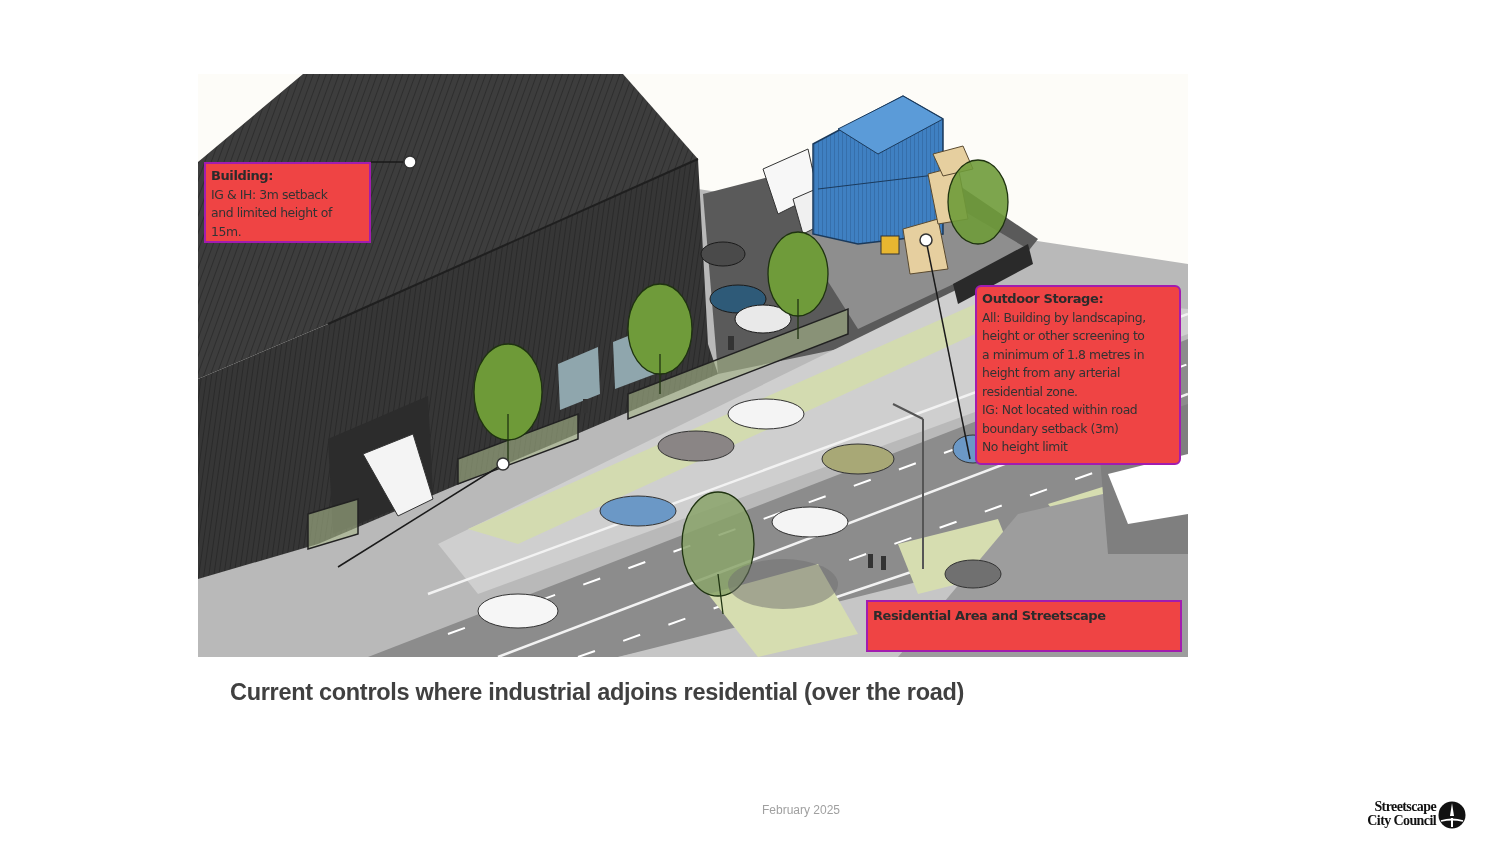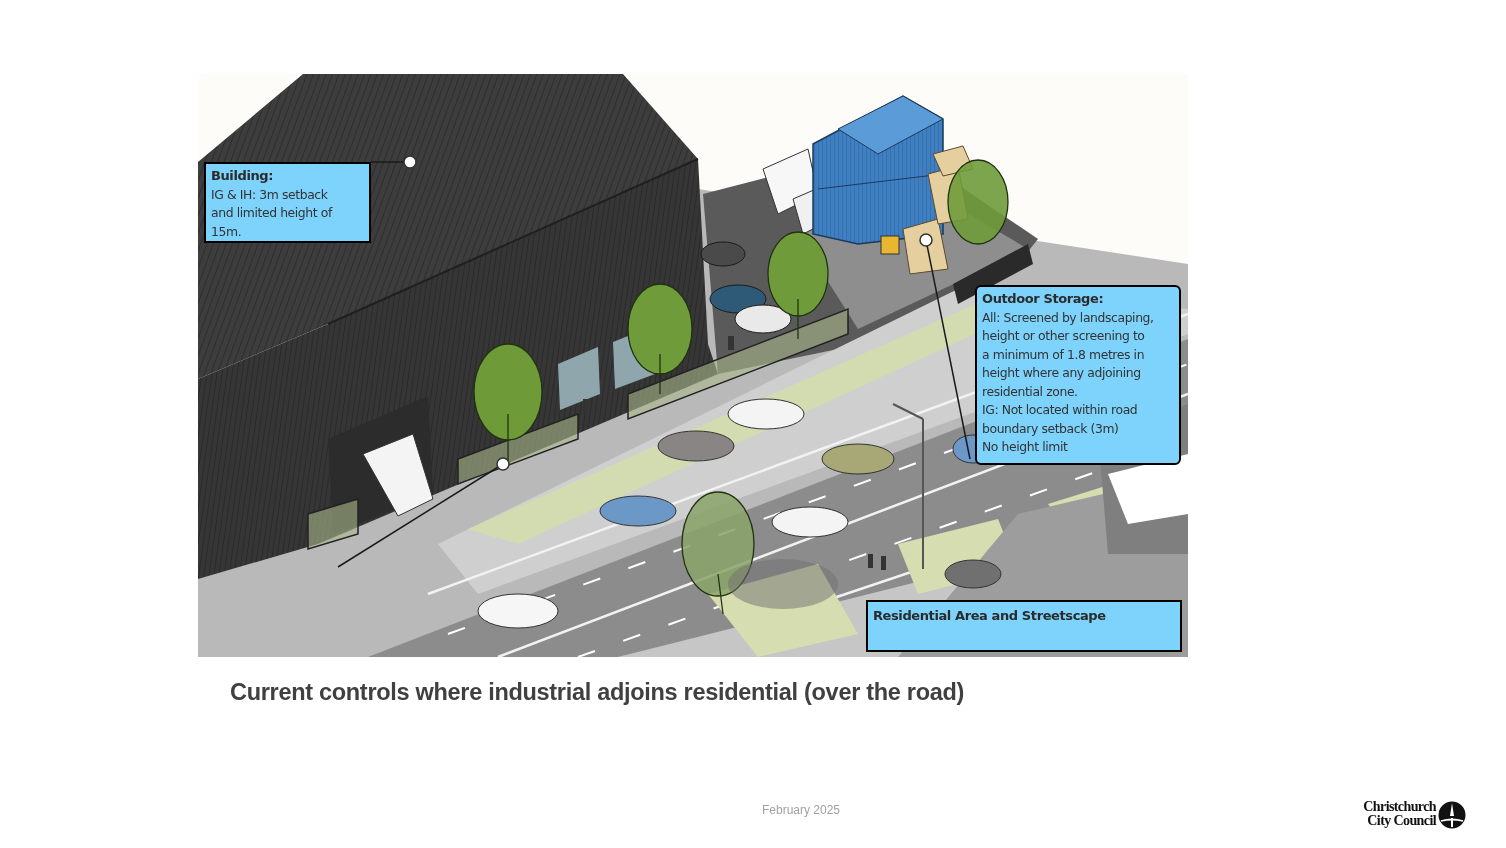--- a/index.html
+++ b/index.html
@@ -1,19 +1,19 @@
 <!DOCTYPE html>
 <html><head>
   <meta charset="utf-8">
   <style>
     html, body { margin: 0; padding: 0; background: #ffffff; }
     body { width: 1506px; height: 848px; position: relative; overflow: hidden; font-family: "Liberation Sans", sans-serif; }
     .illustration { position: absolute; left: 198px; top: 74px; width: 990px; height: 583px; overflow: hidden; background: #fdfcf8; }
     .illustration svg { position: absolute; left: 0; top: 0; }
-    .callout { position: absolute; background: #7dd3fc; border: 2px solid #000000; box-sizing: border-box; color: #333; font-family: "DejaVu Sans", sans-serif; font-size: 12.4px; line-height: 18.5px; padding: 3px 5px 2px 5px; letter-spacing: -0.4px; }
+    .callout { position: absolute; background: #ef4444; border: 2px solid #a21caf; box-sizing: border-box; color: #333; font-family: "DejaVu Sans", sans-serif; font-size: 12.4px; line-height: 18.5px; padding: 3px 5px 2px 5px; letter-spacing: -0.4px; }
     .callout .title { font-weight: bold; color: #2b2b2b; font-size: 13px; }
     .callout .line { display: block; white-space: nowrap; }
     .caption { position: absolute; left: 230px; top: 679px; font-family: "Liberation Sans", sans-serif; font-weight: bold; font-size: 23.5px; color: #404040; letter-spacing: -0.3px; white-space: nowrap; }
     .footer-date { position: absolute; left: 0; width: 1506px; top: 803px; text-align: center; font-family: "Liberation Sans", sans-serif; font-size: 12px; color: #a0a0a0; padding-left: 48px; }
     .logo { position: absolute; left: 1343px; top: 800px; width: 125px; height: 32px; }
     .logo .text { position: absolute; right: 32px; top: 0; text-align: right; font-family: "Liberation Serif", serif; font-weight: bold; color: #111; font-size: 14px; line-height: 14px; letter-spacing: -0.6px; }
     .logo .text span { display: block; }
     .logo .mark { position: absolute; right: 2px; top: 0; width: 28px; height: 30px; }
   </style>
 </head>
@@ -155,43 +155,43 @@
 
   <div class="callout" style="left:6px; top:88px; width:167px; height:81px;">
     <span class="line title">Building:</span>
     <span class="line">IG &amp; IH: 3m setback</span>
     <span class="line">and limited height of</span>
     <span class="line">15m.</span>
   </div>
 
   <div class="callout" style="left:777px; top:211px; width:206px; height:180px;border-radius:6px;">
     <span class="line title">Outdoor Storage:</span>
-    <span class="line">All: Screened by landscaping,</span>
+    <span class="line">All: Building by landscaping,</span>
     <span class="line">height or other screening to</span>
     <span class="line">a minimum of 1.8 metres in</span>
-    <span class="line">height where any adjoining</span>
+    <span class="line">height from any arterial</span>
     <span class="line">residential zone.</span>
     <span class="line">IG: Not located within road</span>
     <span class="line">boundary setback (3m)</span>
     <span class="line">No height limit</span>
   </div>
 
 
   <div class="callout" style="left:668px; top:526px; width:316px; height:52px; padding-top:5px;">
     <span class="line title">Residential Area and Streetscape</span>
   </div>
 </div>
 
 <div class="caption">Current controls where industrial adjoins residential (over the road)</div>
 
 <div class="footer-date">February 2025</div>
 
 <div class="logo">
   <div class="text">
-    <span>Christchurch</span>
+    <span>Streetscape</span>
     <span>City Council</span>
   </div>
   <svg class="mark" viewBox="0 0 28 30">
     <circle cx="14" cy="15" r="13.5" fill="#111"></circle>
     <polygon points="14,3 12,16 16,16" fill="#fff"></polygon>
     <path d="M3 21 Q14 18 25 21" stroke="#fff" stroke-width="1.8" fill="none"></path>
     <polygon points="13,18 15,18 15,27 13,27" fill="#fff"></polygon>
   </svg>
 </div>
 

